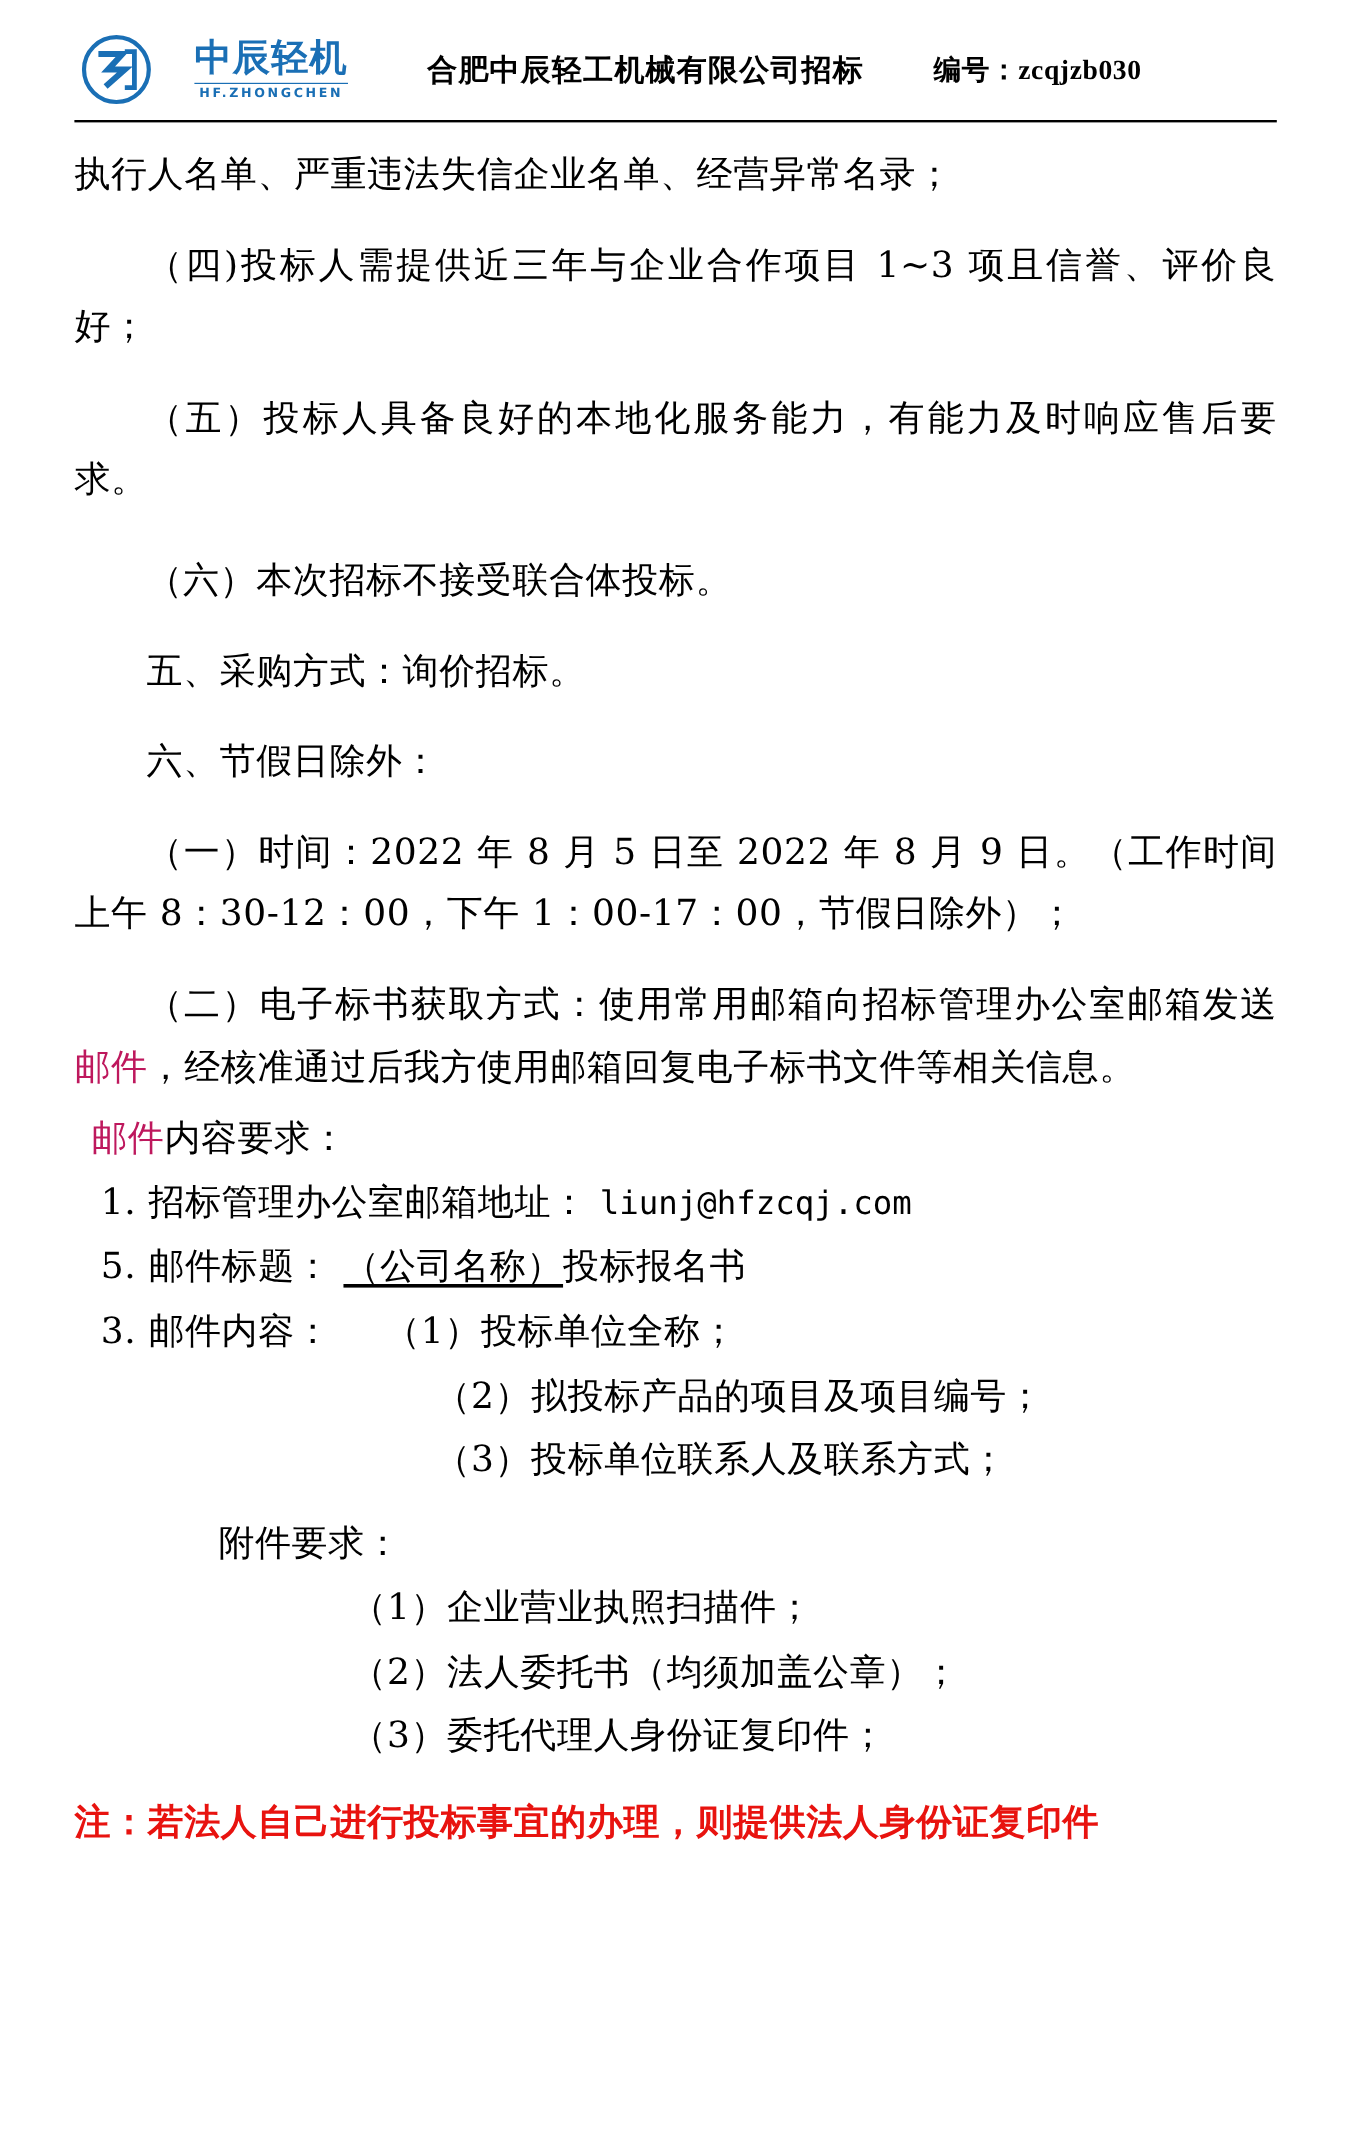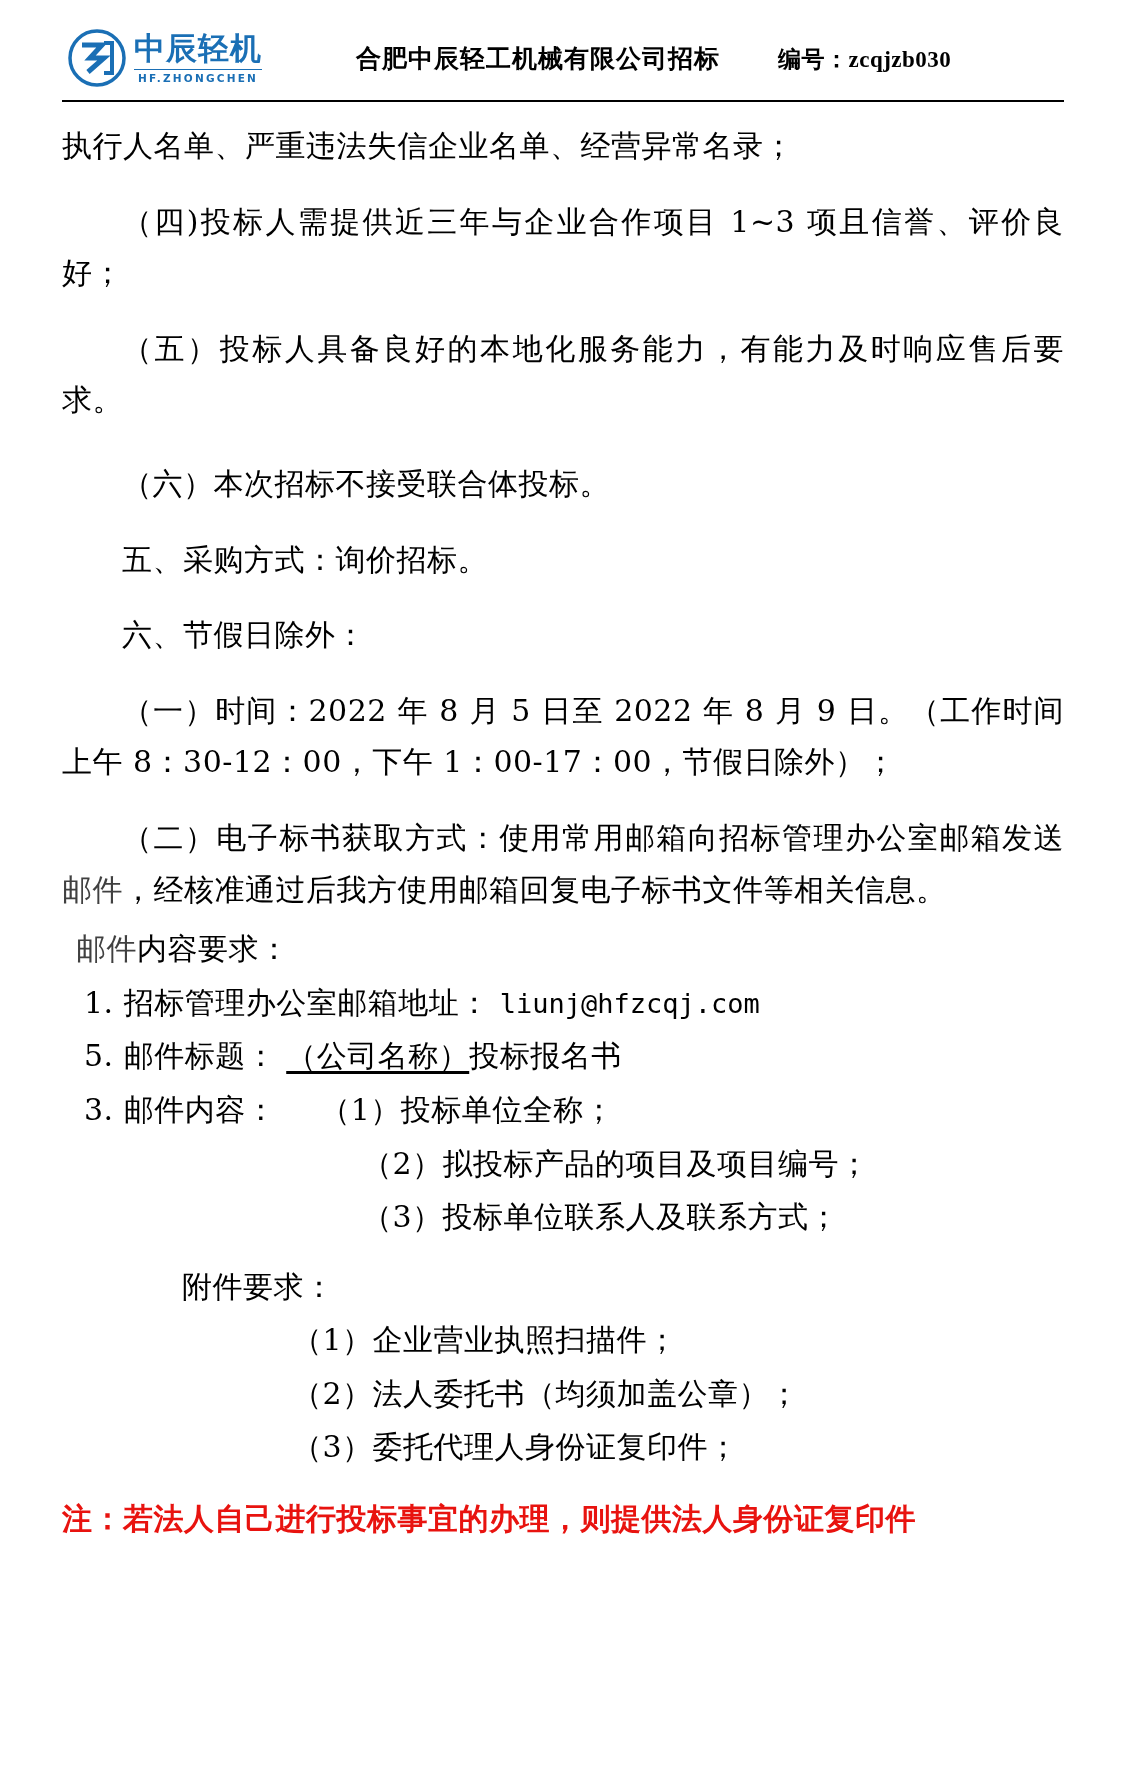--- a/index.html
+++ b/index.html
@@ -30,20 +30,21 @@
     display: flex;
     align-items: center;
     height: 80px;
   }
   .logo-block {
     display: flex;
     align-items: center;
     width: 270px;
     flex: 0 0 270px;
     padding-left: 6px;
+    gap: 28px;
   }
   .logo-mark {
     position: relative;
     width: 58px;
     height: 58px;
     flex: 0 0 58px;
   }
   .logo-mark svg { display: block; }
   .logo-text {
     margin-left: 8px;
@@ -63,21 +64,21 @@
     font-weight: bold;
     color: #1a6fb5;
     letter-spacing: 2.2px;
     border-top: 1px solid #1a6fb5;
     padding-top: 3px;
     text-align: center;
   }
   .header-titles {
     flex: 1 1 auto;
     display: flex;
-    align-items: flex-end;
+    align-items: center;
     justify-content: flex-start;
     padding-left: 18px;
   }
   .header-title {
     font-family: "DejaVu Serif", "Liberation Serif", serif;
     font-weight: bold;
     font-size: 25px;
     letter-spacing: 1px;
   }
   .header-code {
@@ -103,21 +104,21 @@
   .p {
     margin: 0 0 2px 0;
     text-align: justify;
     text-justify: inter-ideograph;
   }
   .indent {
     text-indent: 60px;
     margin-top: 24px;
   }
   .red {
-    color: #404040;
+    color: #be185d;
   }
   .mono {
     font-family: "DejaVu Sans Mono", "Liberation Mono", monospace;
     font-size: 27px;
     letter-spacing: 0;
   }
   .underline {
     text-decoration: underline;
     text-underline-offset: 5px;
   }

